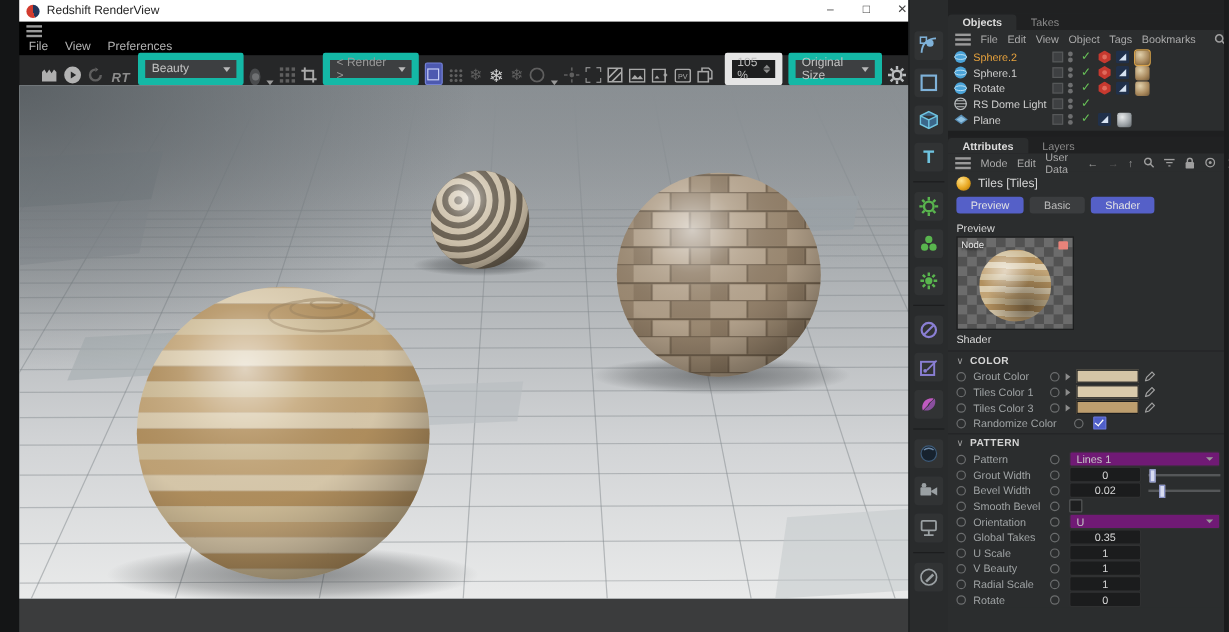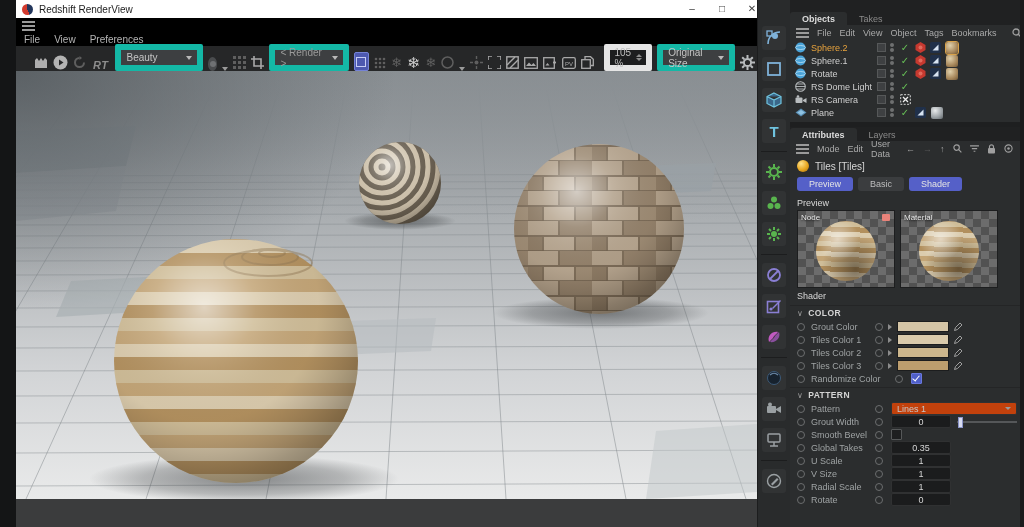--- a/index.html
+++ b/index.html
@@ -104,21 +104,21 @@
   .plabel{width:62px;margin-left:6px;color:#9fa3a4;font-size:9px;white-space:nowrap;flex:0 0 auto;}
   .ring2{margin-left:2px;}
   .tri{width:0;height:0;border-top:3.5px solid transparent;border-bottom:3.5px solid transparent;border-left:4px solid #8c8c8c;margin-left:5px;}
   .swatch{width:50px;height:9px;border:1px solid #1c1d1e;margin-left:5px;}
   .pencil{margin-left:5px;display:inline-flex;}
   .chkbox{width:9px;height:9px;border:1px solid #565859;background:#1e1f20;border-radius:1px;margin-left:8px;position:relative;}
   .chkbox.on{background:#4f5fc8;border-color:#6a78dd;}
   .chkbox.on:after{content:"";position:absolute;left:2px;top:0px;width:3px;height:6px;border:solid #fff;border-width:0 1.5px 1.5px 0;transform:rotate(40deg);}
   .numfield{width:58px;height:11px;background:#1b1c1d;border:1px solid #303132;border-radius:2px;color:#d6d6d6;
             display:inline-flex;align-items:center;justify-content:center;font-size:9px;margin-left:8px;}
-  .selfield{flex:1;height:11px;background:#c2410c;border:1px solid #303132;border-radius:2px;color:#c8c8c8;
+  .selfield{flex:1;height:11px;background:#701a75;border:1px solid #303132;border-radius:2px;color:#c8c8c8;
             display:inline-flex;align-items:center;justify-content:space-between;padding:0 5px;font-size:9px;margin-left:8px;}
   .selfield .caret{width:0;height:0;border-left:3px solid transparent;border-right:3px solid transparent;border-top:3.5px solid #9a9a9a;}
   .slider{flex:1;height:11px;display:flex;align-items:center;margin-left:6px;position:relative;}
   .slider .track{width:100%;height:2px;background:#555759;}
   .slider .handle{position:absolute;top:1px;width:3px;height:9px;background:#d8dcf0;border:1px solid #8a93c8;}
   .h-left{left:1px;} .h-002{left:9px;}
 </style>
 </head>
 <body>
 
@@ -649,41 +649,20 @@
           <span class="obj-name">RS Dome Light</span>
           <span class="obj-chk"></span>
           <span class="vis-dots">
               <i></i>
               <i></i>
             </span>
           <span class="en-check">✓</span>
         </div>
         <div class="obj-row">
           <span class="obj-icn">
-              <svg width="12" height="10" viewBox="0 0 12 10">
-                <rect x="0.5" y="2.5" width="7" height="5.5" rx="1" fill="#b9bdbf"></rect>
-                <path d="M8 5 L11.5 3 V8 L8 6 Z" fill="#b9bdbf"></path>
-                <circle cx="3" cy="1.5" r="1.3" fill="#b9bdbf"></circle>
-              </svg>
-            </span>
-          <span class="obj-name">RS Camera</span>
-          <span class="obj-chk"></span>
-          <span class="vis-dots">
-              <i></i>
-              <i></i>
-            </span>
-          <span class="tag">
-              <svg width="11" height="11" viewBox="0 0 11 11">
-                <rect x="0.7" y="0.7" width="9.6" height="9.6" fill="none" stroke="#d9d9d9" stroke-width="1" stroke-dasharray="2 1.4"></rect>
-                <path d="M3 3 L8 8 M8 3 L3 8" stroke="#efefef" stroke-width="1.3"></path>
-              </svg>
-            </span>
-        </div>
-        <div class="obj-row">
-          <span class="obj-icn">
               <svg width="12" height="9" viewBox="0 0 12 9">
                 <polygon points="6,0.5 11.5,4.5 6,8.5 0.5,4.5" fill="#5a8fb5"></polygon>
                 <polygon points="6,2 9.8,4.5 6,7 2.2,4.5" fill="#8fc2e2"></polygon>
               </svg>
             </span>
           <span class="obj-name">Plane</span>
           <span class="obj-chk"></span>
           <span class="vis-dots">
               <i></i>
               <i></i>
@@ -762,24 +741,20 @@
           <span class="vbtn">Shader</span>
         </div>
 
         <div class="sec-label">Preview</div>
         <div class="thumbs">
           <div class="thumb">
             <span class="ball"></span>
             <span class="tlabel">Node</span>
             <span class="redflag"></span>
           </div>
-          <div class="thumb">
-            <span class="ball"></span>
-            <span class="tlabel">Material</span>
-          </div>
         </div>
 
         <div class="sec-label">Shader</div>
 
         <div class="sec-head">
           <span class="chev">∨</span>
           <span>COLOR</span>
         </div>
         <div class="prow">
           <span class="ring"></span>
@@ -800,32 +775,20 @@
           <span class="tri"></span>
           <span class="swatch" style="background: rgb(218, 202, 171);"></span>
           <span class="pencil">
               <svg width="9" height="9" viewBox="0 0 9 9">
                 <path d="M0.5 8.5 L1.5 5.5 L6 1 L8 3 L3.5 7.5 Z" fill="none" stroke="#9f9f9f" stroke-width="1"></path>
               </svg>
             </span>
         </div>
         <div class="prow">
           <span class="ring"></span>
-          <span class="plabel">Tiles Color 2</span>
-          <span class="ring ring2"></span>
-          <span class="tri"></span>
-          <span class="swatch" style="background: rgb(205, 183, 141);"></span>
-          <span class="pencil">
-              <svg width="9" height="9" viewBox="0 0 9 9">
-                <path d="M0.5 8.5 L1.5 5.5 L6 1 L8 3 L3.5 7.5 Z" fill="none" stroke="#9f9f9f" stroke-width="1"></path>
-              </svg>
-            </span>
-        </div>
-        <div class="prow">
-          <span class="ring"></span>
           <span class="plabel">Tiles Color 3</span>
           <span class="ring ring2"></span>
           <span class="tri"></span>
           <span class="swatch" style="background: rgb(189, 158, 110);"></span>
           <span class="pencil">
               <svg width="9" height="9" viewBox="0 0 9 9">
                 <path d="M0.5 8.5 L1.5 5.5 L6 1 L8 3 L3.5 7.5 Z" fill="none" stroke="#9f9f9f" stroke-width="1"></path>
               </svg>
             </span>
         </div>
@@ -854,39 +817,58 @@
           <span class="plabel">Grout Width</span>
           <span class="ring ring2"></span>
           <span class="numfield">0</span>
           <span class="slider">
               <span class="track"></span>
               <span class="handle h-left"></span>
             </span>
         </div>
         <div class="prow">
           <span class="ring"></span>
+          <span class="plabel">Bevel Width</span>
+          <span class="ring ring2"></span>
+          <span class="numfield">0.02</span>
+          <span class="slider">
+              <span class="track"></span>
+              <span class="handle h-002"></span>
+            </span>
+        </div>
+        <div class="prow">
+          <span class="ring"></span>
           <span class="plabel">Smooth Bevel</span>
           <span class="ring ring2"></span>
           <span class="chkbox"></span>
         </div>
         <div class="prow">
           <span class="ring"></span>
+          <span class="plabel">Orientation</span>
+          <span class="ring ring2"></span>
+          <span class="selfield">
+            <span>U</span>
+            <span class="caret"></span>
+          </span>
+        </div>
+        <div class="prow">
+          <span class="ring"></span>
           <span class="plabel">Global Takes</span>
           <span class="ring ring2"></span>
           <span class="numfield">0.35</span>
         </div>
         <div class="prow">
           <span class="ring"></span>
           <span class="plabel">U Scale</span>
           <span class="ring ring2"></span>
           <span class="numfield">1</span>
         </div>
         <div class="prow">
           <span class="ring"></span>
-          <span class="plabel">V Size</span>
+          <span class="plabel">V Beauty</span>
           <span class="ring ring2"></span>
           <span class="numfield">1</span>
         </div>
         <div class="prow">
           <span class="ring"></span>
           <span class="plabel">Radial Scale</span>
           <span class="ring ring2"></span>
           <span class="numfield">1</span>
         </div>
         <div class="prow">

